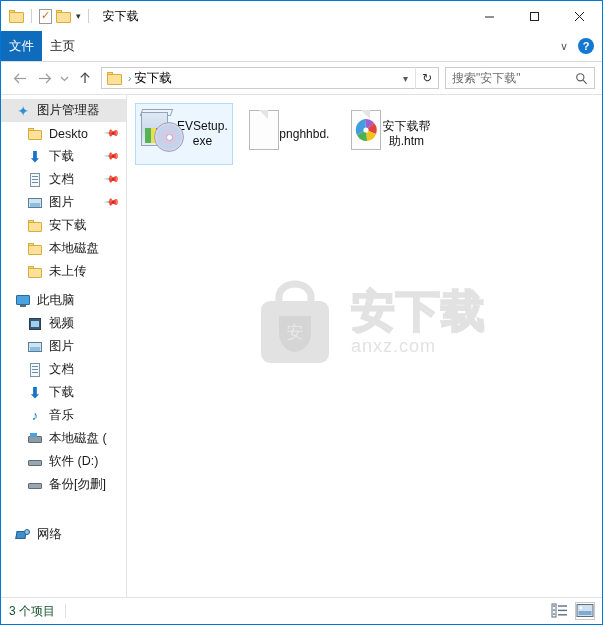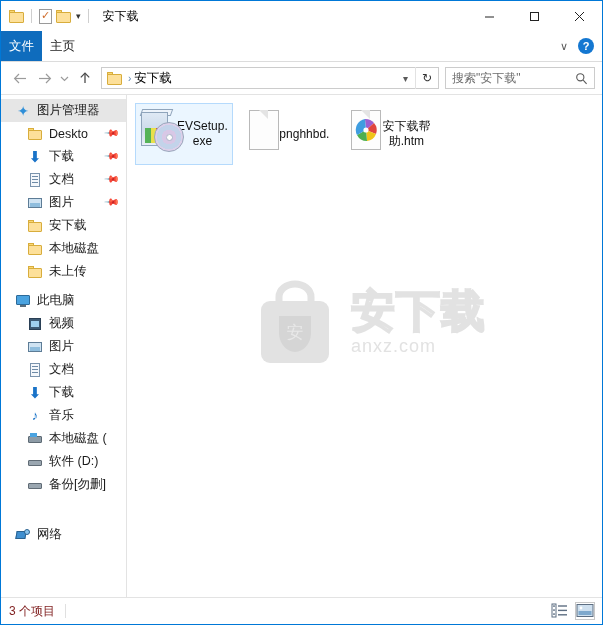--- a/index.html
+++ b/index.html
@@ -305,21 +305,21 @@
     letter-spacing:1px; margin-top:1px;
   }
   
   .statusbar {
     height: 26px; flex:0 0 26px;
     border-top: 1px solid #e3e3e3;
     display:flex; align-items:center;
     padding: 0 8px;
     background:#fff;
   }
-  .status-text { font-size:12px; color:#7f1d1d; }
+  .status-text { font-size:12px; color:#14532d; }
   .status-sep { width:1px; height:14px; background:#e0e0e0; margin-left:10px;}
   .viewbtns { margin-left:auto; display:flex; align-items:center; gap:7px; }
   .viewbtn { width:18px; height:16px; position:relative; }
   .viewbtn.active { outline:1px solid #c8c8c8; }
 </style>
 </head>
 <body>
 
 <div class="window">
 

